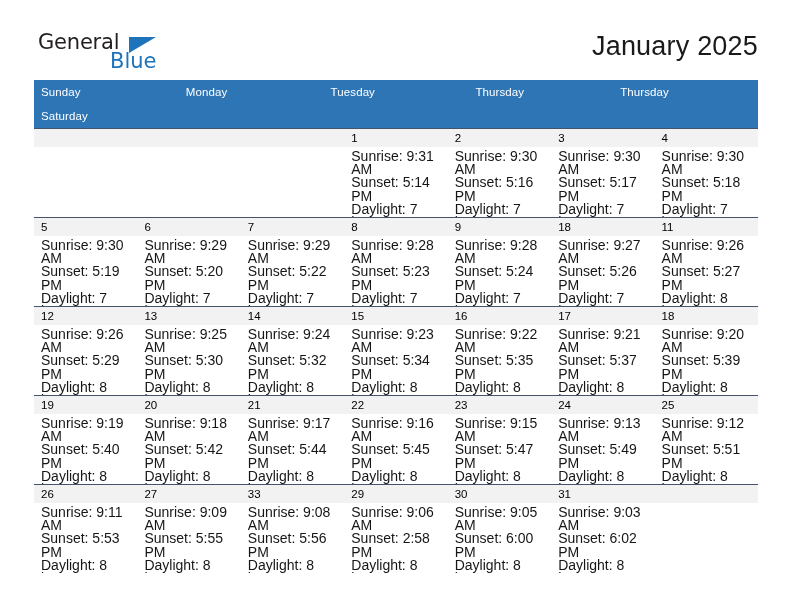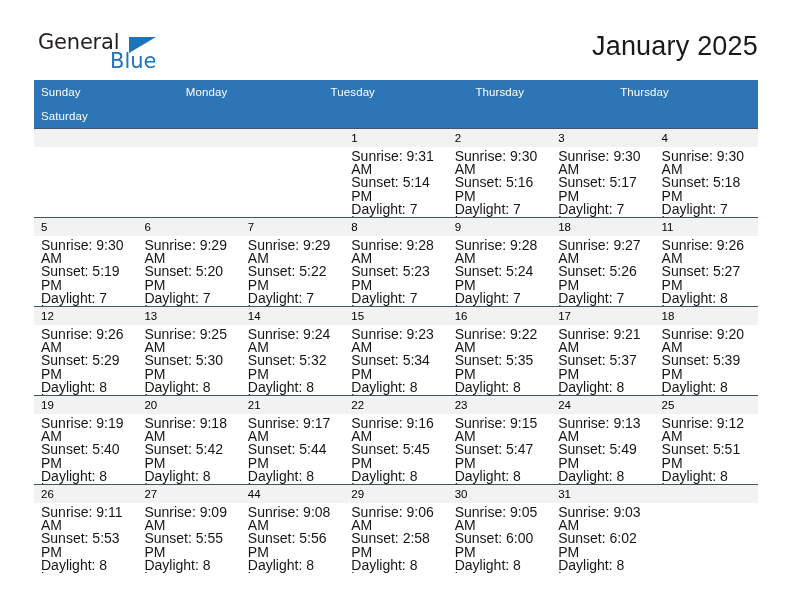--- a/index.html
+++ b/index.html
@@ -440,21 +440,21 @@
         <div class="day-band">
             <span class="day-num">27</span>
           </div>
         <div class="day-info">Sunrise: 9:09 AM
 Sunset: 5:55 PM
 Daylight: 8 hours
 and 45 minutes.</div>
       </div>
       <div class="day-cell">
         <div class="day-band">
-            <span class="day-num">44</span>
+            <span class="day-num">33</span>
           </div>
         <div class="day-info">Sunrise: 9:08 AM
 Sunset: 5:56 PM
 Daylight: 8 hours
 and 48 minutes.</div>
       </div>
       <div class="day-cell">
         <div class="day-band">
             <span class="day-num">29</span>
           </div>

